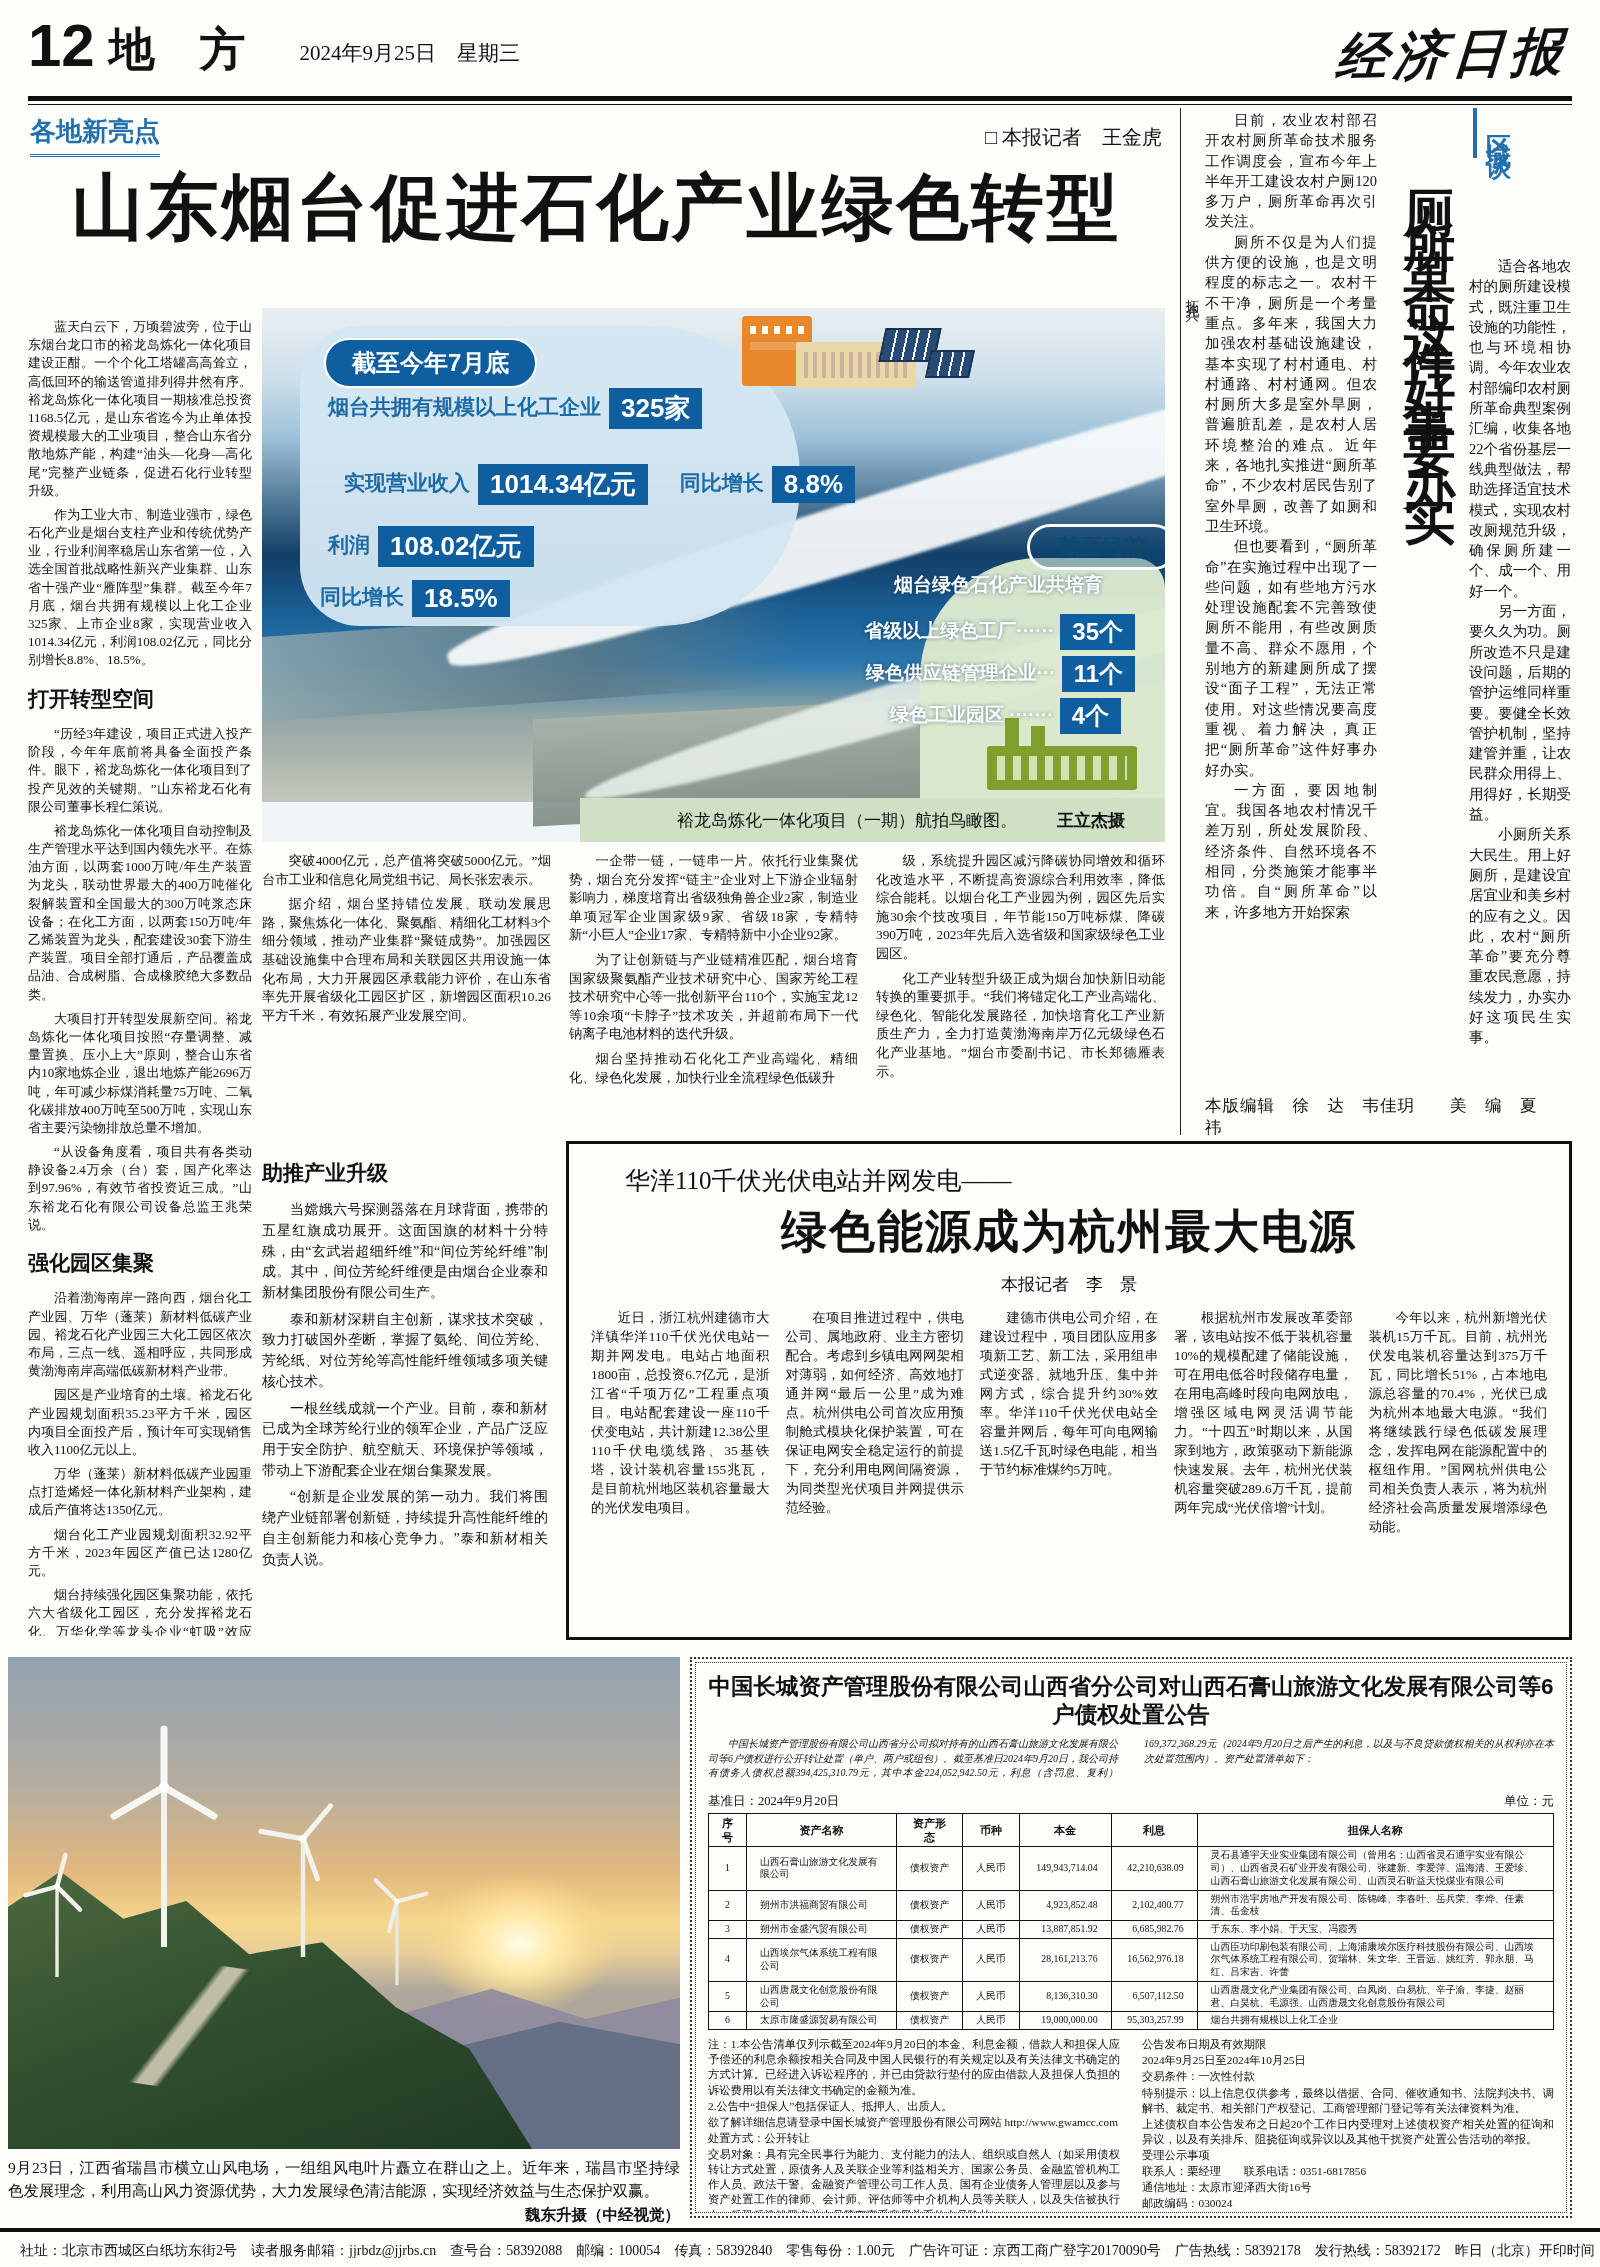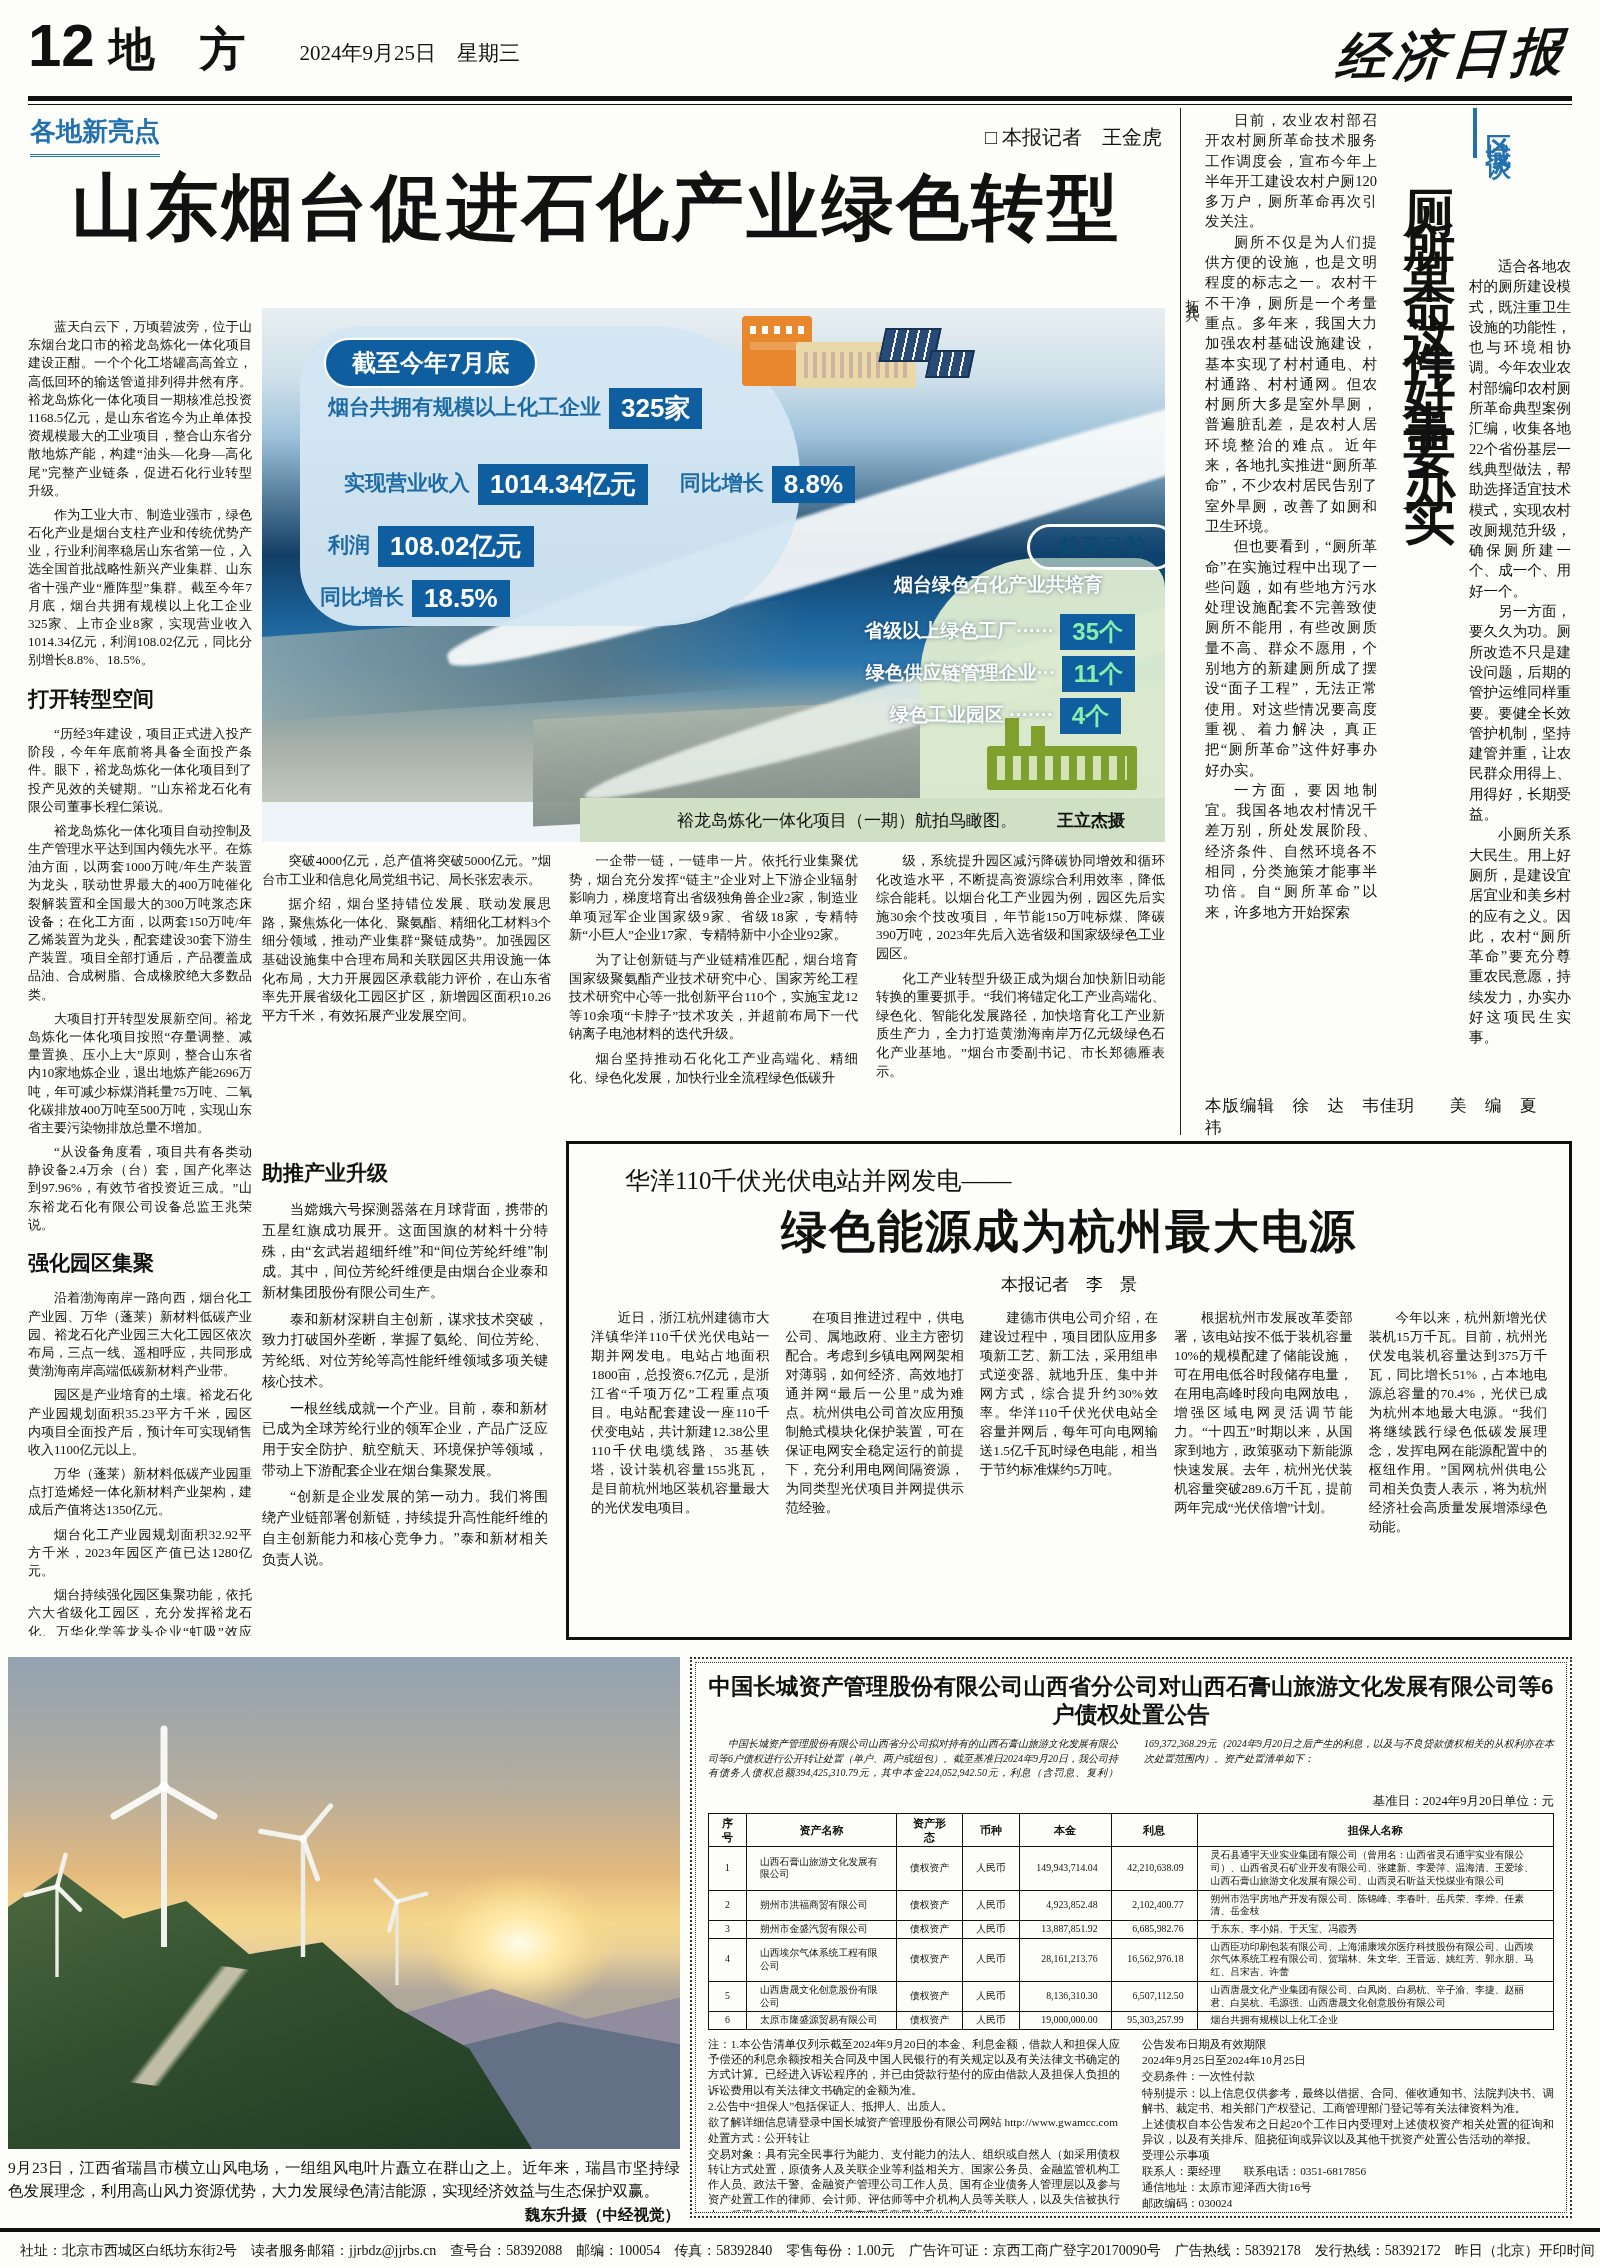--- a/index.html
+++ b/index.html
@@ -46,21 +46,21 @@
   .f-orange:after{content:"";position:absolute;left:8px;top:10px;width:54px;height:8px;background:repeating-linear-gradient(90deg,#fff 0 6px,transparent 6px 12px);box-shadow:0 16px 0 #fff3;}
   .f-beige{position:absolute;left:64px;top:26px;width:120px;height:46px;background:#ead9a8;border-radius:3px;}
   .f-beige:after{content:"";position:absolute;left:8px;top:10px;width:104px;height:26px;background:repeating-linear-gradient(90deg,#b99 0 4px,transparent 4px 9px);opacity:.6;}
   .f-solar1,.f-solar2{position:absolute;width:56px;height:34px;background:repeating-linear-gradient(90deg,#274a77 0 9px,#fff 9px 11px),#274a77;transform:skewX(-12deg);border:2px solid #183254;}
   .f-solar1{left:150px;top:12px;}
   .f-solar2{left:196px;top:34px;width:44px;height:28px;}
   .ig-pill2{position:absolute;left:752px;top:216px;background:rgba(10,70,120,.35);color:#0c4a6e;font-family:"Liberation Sans","DejaVu Sans",sans-serif;
             font-weight:bold;font-size:22px;padding:5px 28px;border-radius:24px;border:3px solid #fff;white-space:nowrap;transform:translateX(-50%);left:840px;}
   .ig-green{position:absolute;right:0;top:250px;width:245px;height:244px;background:#dcead0;border-radius:120px 30px 0 0;opacity:.97;}
   .ig-gi{position:absolute;font-family:"Liberation Sans","DejaVu Sans",sans-serif;color:#fff;font-size:19px;font-weight:bold;white-space:nowrap;text-shadow:0 0 4px rgba(0,40,80,.55);}
-  .gbox{display:inline-block;background:#0f5fa0;color:#86efac;font-weight:900;font-size:24px;padding:2px 12px;margin-left:6px;vertical-align:middle;text-shadow:none;}
+  .gbox{display:inline-block;background:#0f5fa0;color:#ffffff;font-weight:900;font-size:24px;padding:2px 12px;margin-left:6px;vertical-align:middle;text-shadow:none;}
   .gfactory{position:absolute;right:28px;top:408px;width:150px;height:74px;}
   .gf-b{position:absolute;left:0;bottom:0;width:150px;height:44px;background:#7fa02d;border-radius:3px;}
   .gf-b:after{content:"";position:absolute;left:10px;top:10px;width:130px;height:24px;background:repeating-linear-gradient(90deg,#e9f2d8 0 8px,transparent 8px 16px);opacity:.8;}
   .gf-s1,.gf-s2{position:absolute;bottom:42px;width:14px;background:#7fa02d;}
   .gf-s1{left:18px;height:30px;}
   .gf-s2{left:44px;height:22px;}
   .ig-cap{position:absolute;left:318px;right:0;bottom:0;height:44px;background:#cfe0c4;display:flex;align-items:center;justify-content:flex-end;gap:40px;padding:0 40px;font-size:17px;}
   .ig-cap .cap-credit{font-weight:bold;}
 
   
@@ -95,21 +95,21 @@
   .turb{position:absolute;}
 
   .ph-cap{position:absolute;left:8px;top:2156px;width:672px;font-size:15.5px;line-height:1.5;text-align:justify;}
   .ph-cap .cap-credit{float:right;font-weight:bold;}
 
   
   .notice{position:absolute;left:690px;top:1657px;width:882px;height:561px;border:2px dotted #333;padding:3px;}
   .notice-in{border:1px dotted #333;width:100%;height:100%;padding:8px 12px;overflow:hidden;}
   .nt-title{font-family:"Liberation Sans","DejaVu Sans",sans-serif;font-weight:900;font-size:22.5px;text-align:center;line-height:1.25;margin:2px 0 8px 0;}
   .nt-intro{columns:2;column-gap:26px;font-size:10px;line-height:1.45;text-align:justify;text-indent:2em;margin-bottom:12px;font-style:italic;}
-  .nt-baseline{display:flex;justify-content:flex-end;font-size:12.5px;margin-bottom:3px;}
+  .nt-baseline{display:flex;justify-content:space-between;font-size:12.5px;margin-bottom:3px;}
   table.nt{width:100%;border-collapse:collapse;font-size:9.8px;line-height:1.3;}
   table.nt th,table.nt td{border:1px solid #111;padding:2px 13px;vertical-align:middle;}
   table.nt th{font-size:11px;text-align:center;font-weight:bold;}
   td.num{text-align:right;white-space:nowrap;}
   td.ctr{text-align:center;white-space:nowrap;}
   .nt-notes{display:flex;gap:22px;margin-top:7px;font-size:11.3px;line-height:1.34;}
   .nt-notes > div{flex:1;text-align:justify;}
   .nt-notes p{margin:0 0 1px 0;}
 
   

